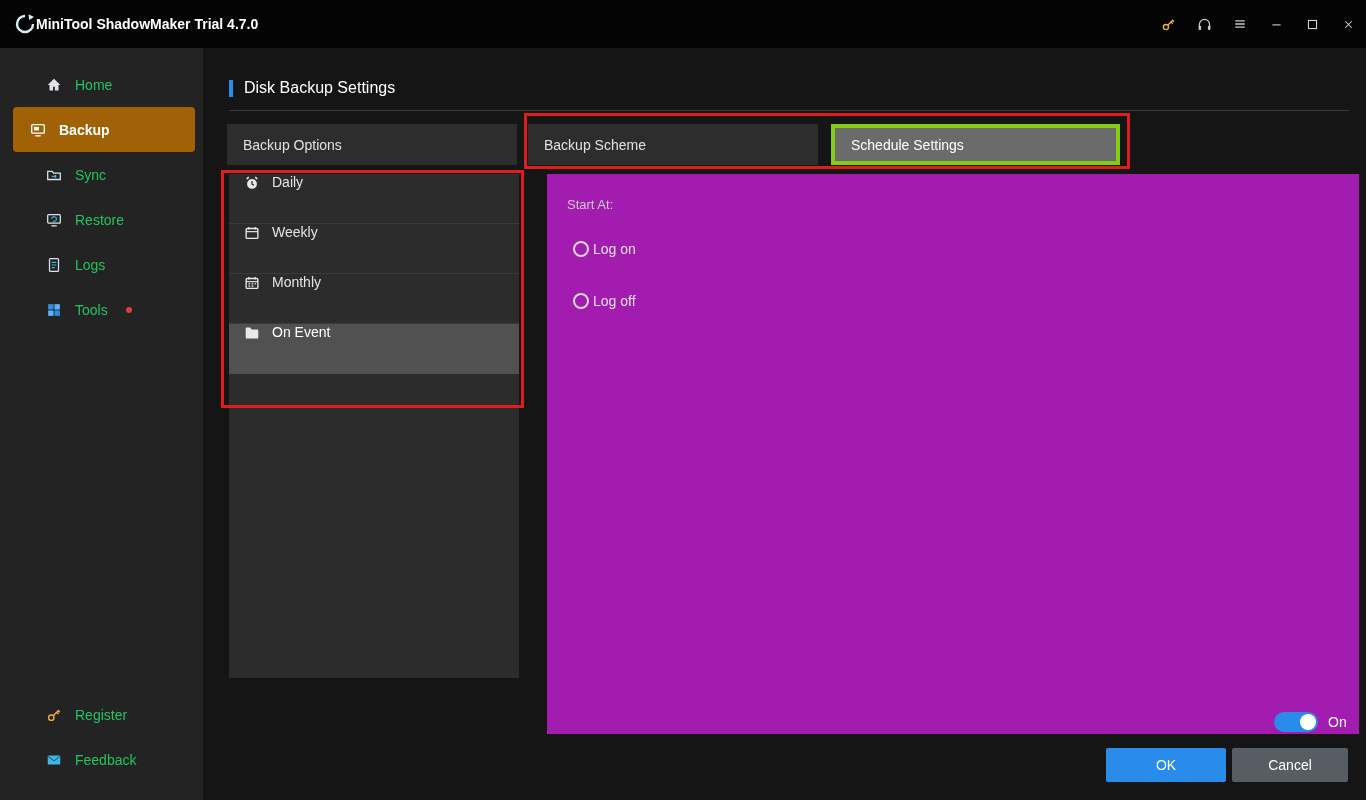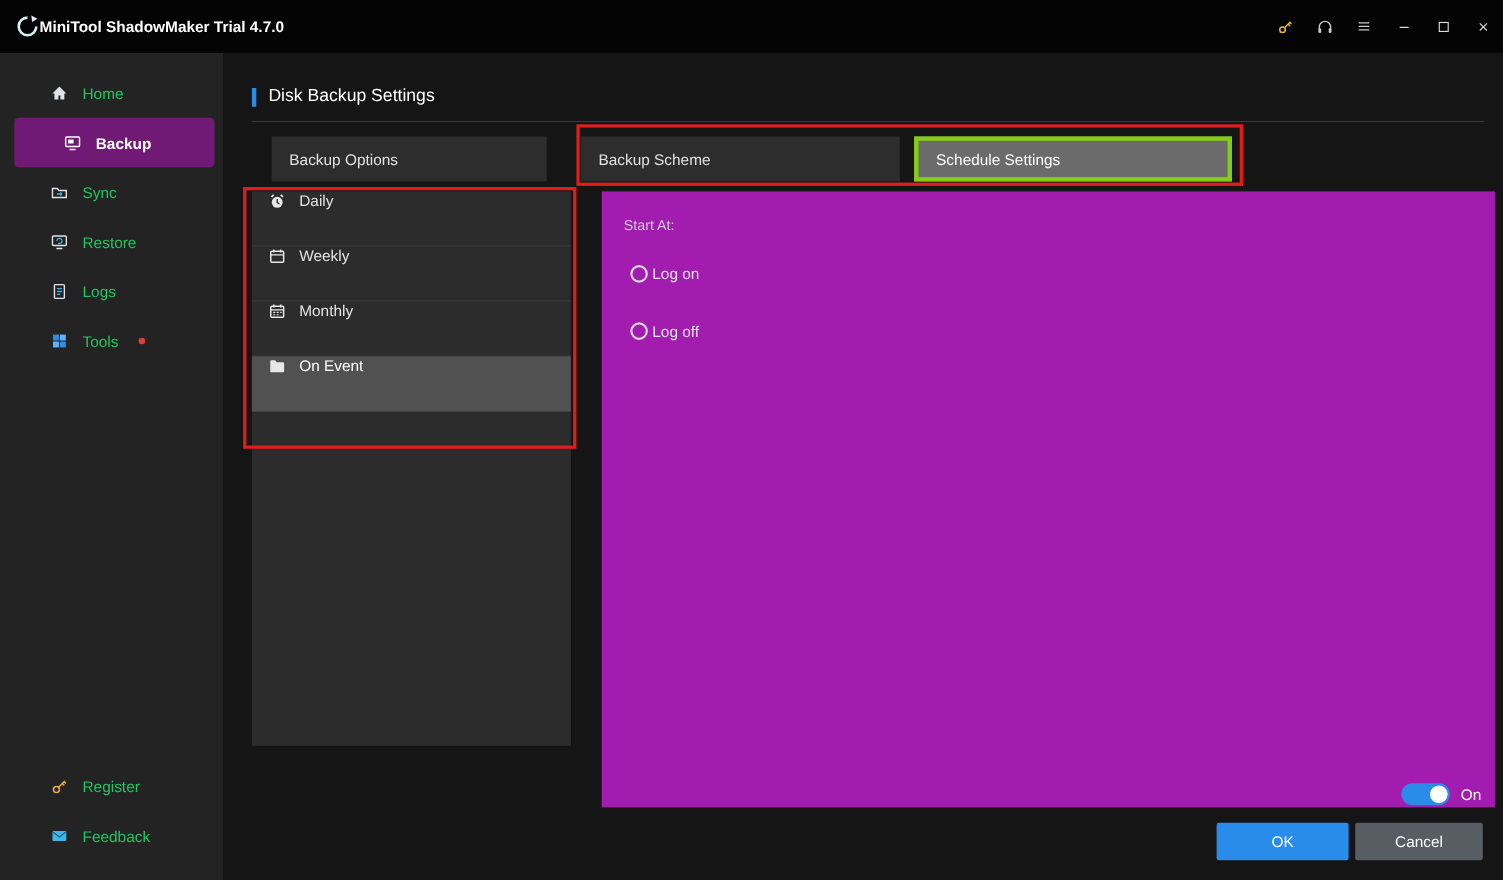--- a/index.html
+++ b/index.html
@@ -8,32 +8,32 @@
 
 .titlebar{position:absolute;top:0;left:0;width:1366px;height:48px;background:#040404;display:flex;align-items:center;z-index:5}
 .logo{margin-left:14px;width:22px;height:22px;display:flex}
 .app-title{margin-left:0;color:#ffffff;font-size:14px;font-weight:bold}
 .tb-right{margin-left:auto;display:flex;align-items:center}
 .tb-btn{width:36px;height:48px;display:flex;align-items:center;justify-content:center;cursor:pointer}
 
 .sidebar{position:absolute;top:48px;left:0;width:203px;height:752px;background:#232323}
 .side-items{padding-top:14px}
 .side-item{height:45px;display:flex;align-items:center;padding-left:45px;gap:12px;color:#22c55e;font-size:14px;cursor:pointer}
-.side-item.selected{background:#701a75;margin:0 8px 0 13px;padding-left:44px;border-radius:4px;color:#fff;font-weight:bold}
+.side-item.selected{background:#a16207;margin:0 8px 0 13px;padding-left:16px;border-radius:4px;color:#fff;font-weight:bold}
 .side-bottom{position:absolute;bottom:18px;left:0;width:100%}
 .icon18{width:18px;height:18px;flex:0 0 18px;display:flex}
 .badge-dot{width:6px;height:6px;border-radius:50%;background:#e03c3c;margin-left:6px}
 
 .main{position:absolute;left:203px;top:48px;width:1163px;height:752px;background:#151515}
 .page-title-row{position:absolute;left:26px;top:31px;display:flex;align-items:center;gap:11px}
 .title-accent{width:4px;height:17px;background:#2a8cea}
 .page-title{color:#ffffff;font-size:16px}
 .divider{position:absolute;left:26px;top:62px;width:1120px;height:1px;background:#3a3a3a}
 .tab{position:absolute;top:76px;height:41px;display:flex;align-items:center;padding-left:16px;font-size:14px;color:#e2e2e2;background:#2d2d2d;cursor:pointer}
-.tab-options{left:44px;width:250px}
+.tab-options{left:24px;width:290px}
 .tab-scheme{left:325px;width:290px}
 .tab-schedule{left:628px;width:289px;background:#6b6b6b;border:4px solid #84cc16;color:#ffffff}
 
 .ann{position:absolute;border:3px solid #e01c1c;pointer-events:none;z-index:4}
 .ann-tabs{left:321px;top:65px;width:606px;height:56px}
 .ann-list{left:18px;top:122px;width:303px;height:238px}
 
 .list-panel{position:absolute;left:26px;top:126px;width:290px;height:504px;background:#2c2c2c}
 .list-item{height:50px;display:flex;align-items:flex-start;gap:11px;padding-left:14px;color:#e4e4e4;font-size:14px;border-bottom:1px solid #3b3b3b;cursor:pointer}
 .list-item.selected{background:#515151;border-bottom-color:#515151;color:#fff}

